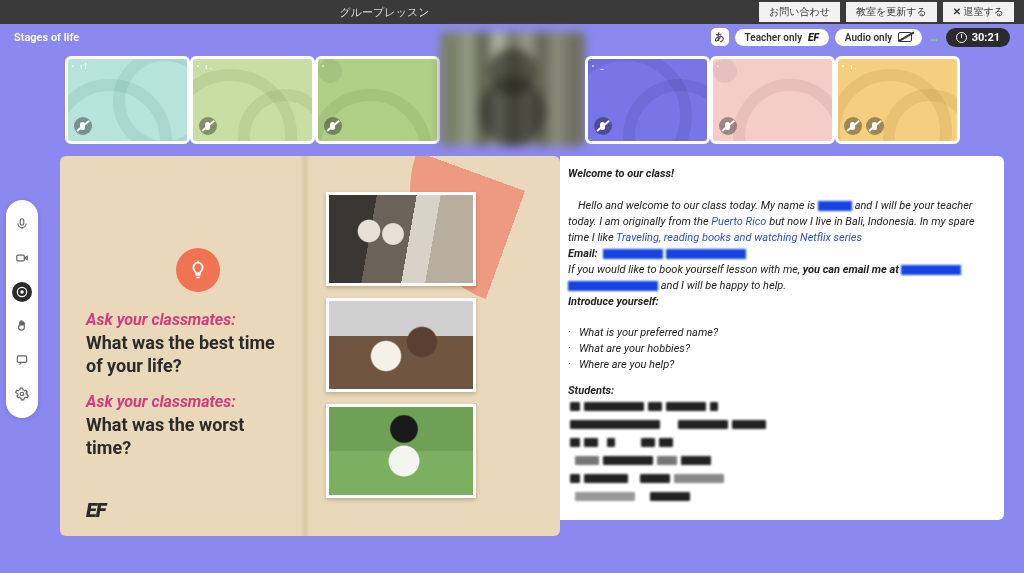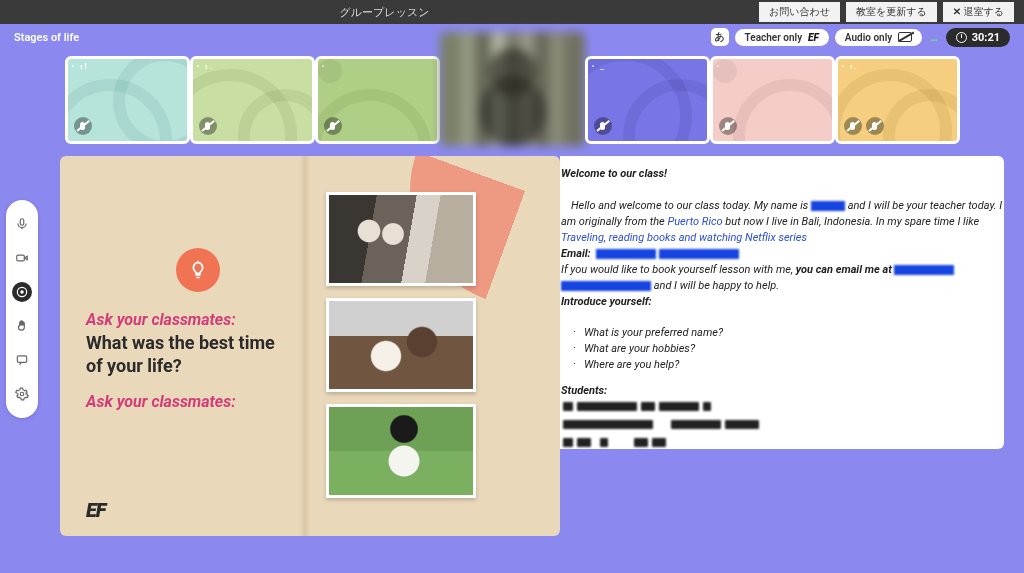--- a/index.html
+++ b/index.html
@@ -193,37 +193,37 @@
   .photo.p1 { background: linear-gradient(100deg,#3a3632 0 30%, #6b625a 30% 55%, #d8d2c8 55% 70%, #b8aea0 70% 100%); }
   .photo.p1::after{ content:""; position:absolute; left:22px; top:18px; width:60px;height:60px; background:radial-gradient(circle at 30% 30%, #e8e0d4 0 18%, transparent 20%), radial-gradient(circle at 70% 35%, #e8e0d4 0 18%, transparent 20%); }
   .photo.p2 { background: linear-gradient(180deg,#d0d0d0 0 40%, #705540 40% 100%); }
   .photo.p2::after{ content:""; position:absolute; left:30px; top:20px; width:90px;height:70px; background:radial-gradient(circle at 30% 50%, #f5f0e8 0 20%, transparent 22%), radial-gradient(circle at 70% 30%, #5a4030 0 18%, transparent 20%);}
   .photo.p3 { background: linear-gradient(180deg,#6ea055 0 50%, #7ab060 50% 100%); }
   .photo.p3::after{ content:""; position:absolute; left:40px; top:6px; width:70px;height:80px; background: radial-gradient(circle at 50% 20%, #1a1a1a 0 18%, transparent 20%), radial-gradient(circle at 50% 60%, #f5f5f0 0 25%, transparent 27%);}
 
   .notes-panel {
     flex:1;
     background:#fff;
-    height:293px;
+    height:364px;
     border-top-right-radius:6px;
     border-bottom-right-radius:6px;
-    padding:10px 1px;
+    padding:10px 8px;
     overflow-y:auto;
     font-size:11px;
     font-style:italic;
     line-height:1.45;
     color:#222;
   }
   .notes-panel .wtitle { font-weight:700; }
   .notes-panel a, .notes-panel .lnk { color:#2a4fcf; font-style:italic; }
   .redacted {
     display:inline-block; background:#1544e0; height:10px; vertical-align:middle;
     filter:blur(1px);
   }
-  .bul { margin-left:12px; }
+  .bul { margin-left:0; }
   .students-heading { font-weight:700; margin-top:10px; font-style:italic;}
   .redact-block { display:inline-block; background:#222; height:9px; margin:1px 2px; filter:blur(1px); border-radius:1px;}
   .redact-row { margin:2px 0; }
   .listening { font-weight:400; font-style:italic; margin-top:10px;}
 
   
   .notes-panel::-webkit-scrollbar { width:8px;}
   .notes-panel::-webkit-scrollbar-thumb { background:#bbb; border-radius:4px;}
 </style>
 </head>
@@ -348,20 +348,21 @@
     <div class="slide-left">
       <div class="bulb-circle">
         <svg viewBox="0 0 24 24">
             <path d="M9 18h6M10 21h4M12 3a6 6 0 0 0-4 10c1 1 1.5 2 1.5 3h5c0-1 .5-2 1.5-3a6 6 0 0 0-4-10z"></path>
             <path d="M8 7l-1-1M16 7l1-1M12 2V1"></path>
           </svg>
       </div>
       <div class="ask">Ask your classmates:</div>
       <div class="q">What was the best time of your life?</div>
       <div class="ask" style="margin-top:14px">Ask your classmates:</div>
+      <div class="q">What was the worst time?</div>
       <div class="ef-logo">EF</div>
     </div>
     <div class="slide-right">
       <div class="photo p1"></div>
       <div class="photo p2"></div>
       <div class="photo p3"></div>
     </div>
   </div>
 
   <div class="notes-panel">

